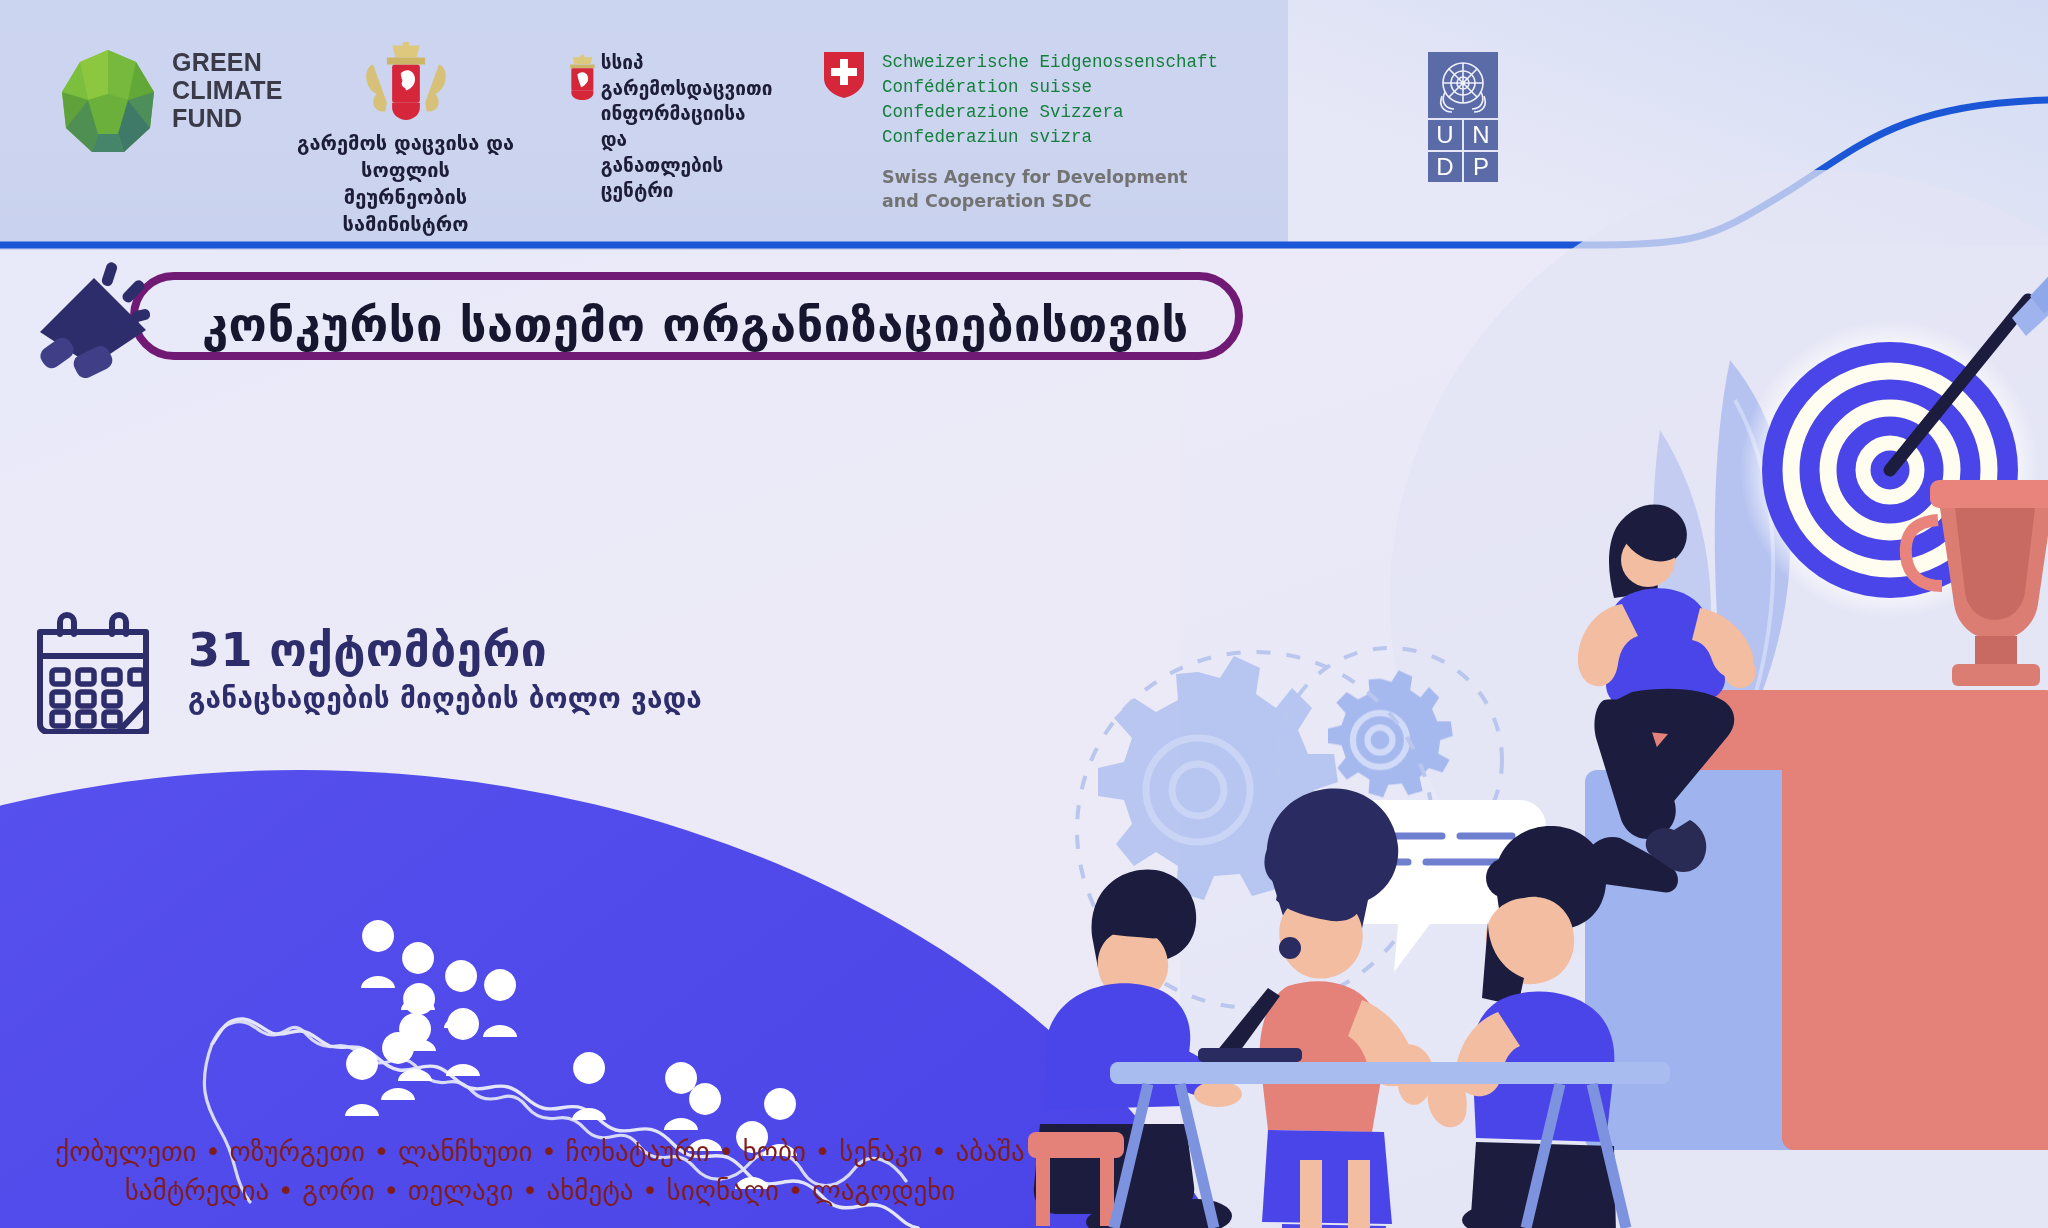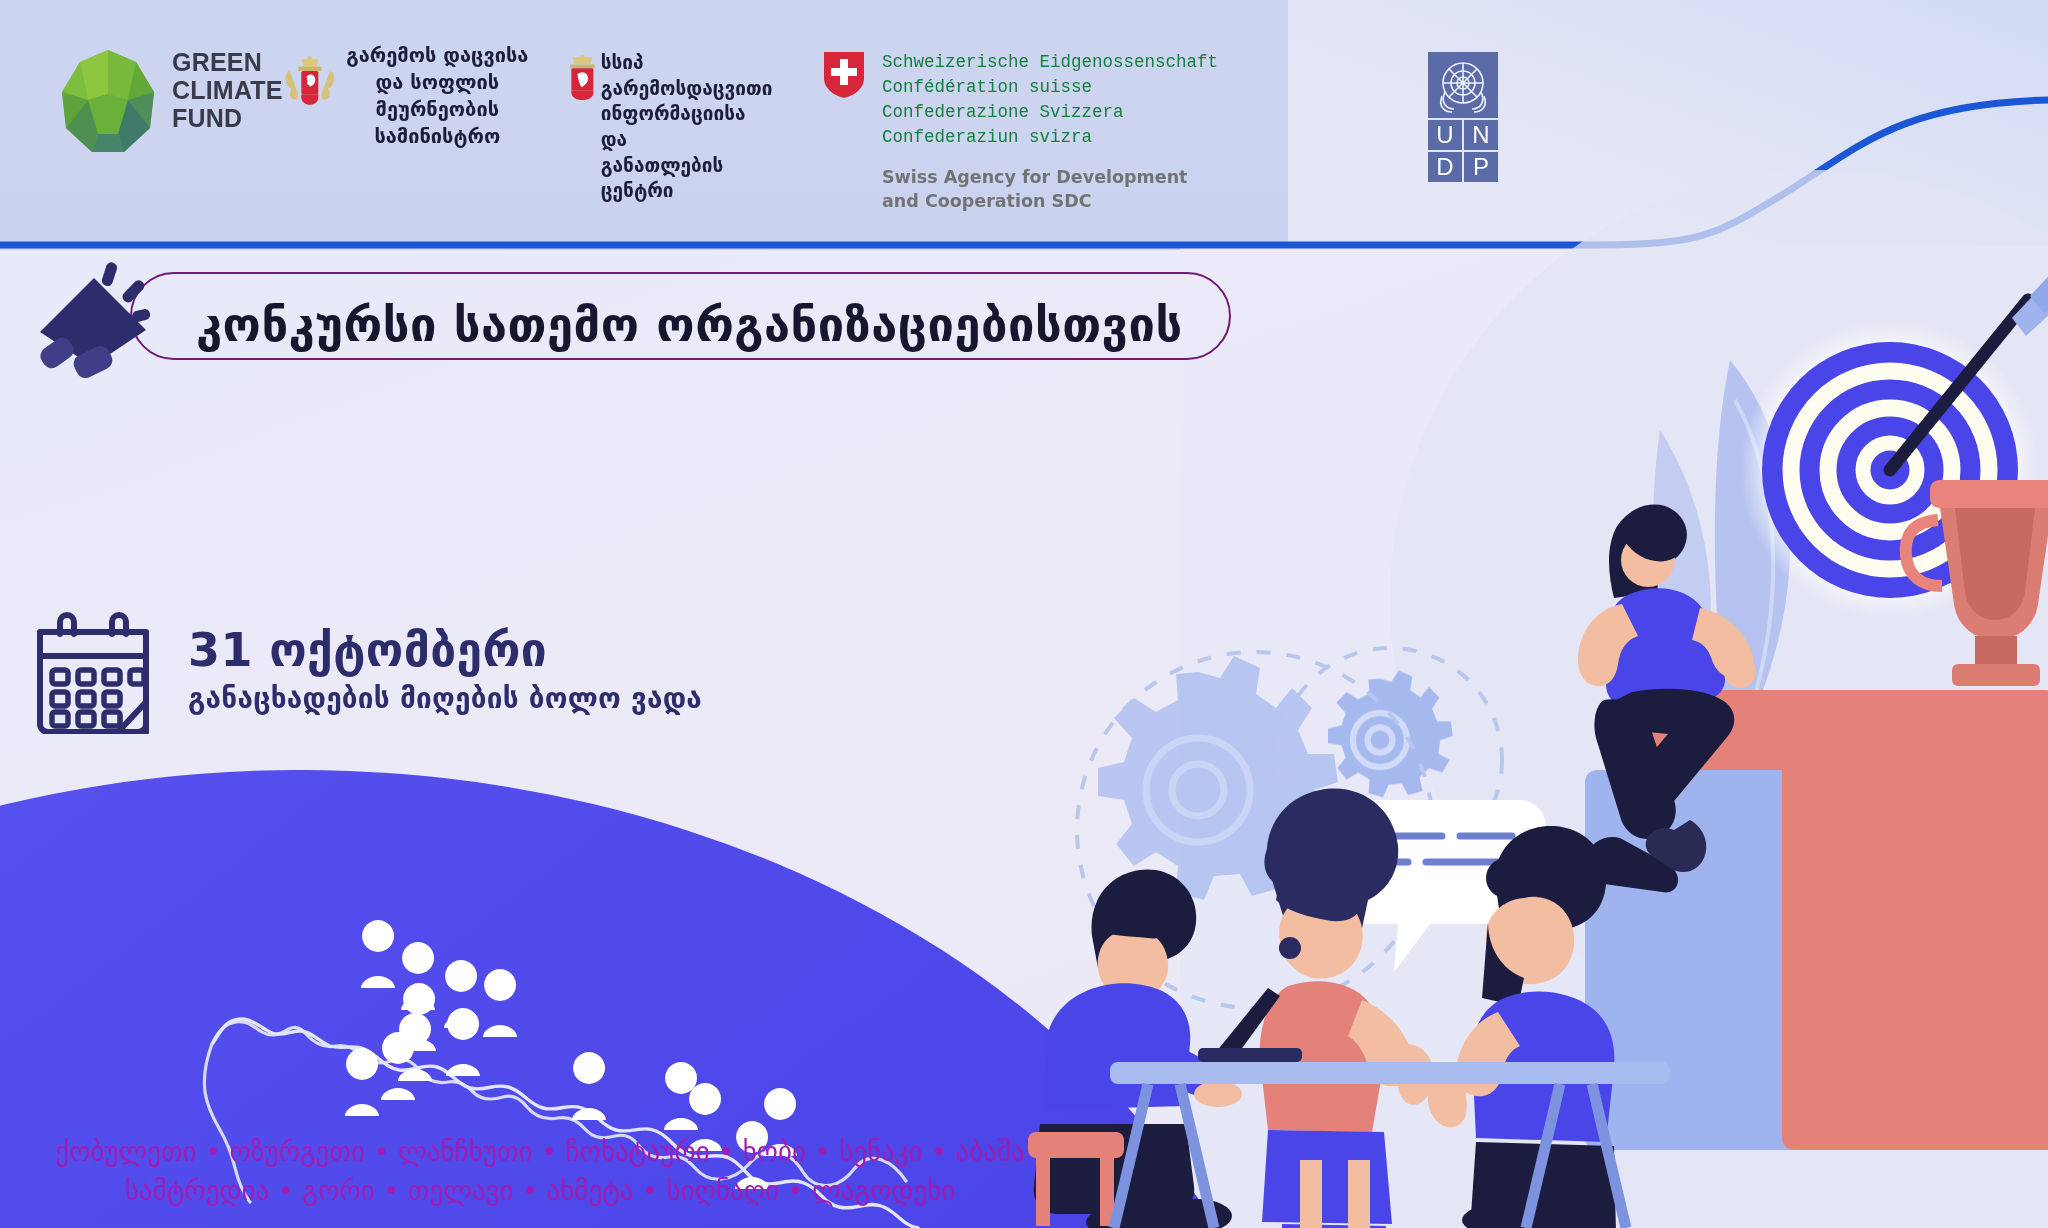--- a/index.html
+++ b/index.html
@@ -23,21 +23,21 @@
 
   
   .logos { position:absolute; left:0; top:0; width:2025px; height:250px; }
   .logo { position:absolute; display:flex; align-items:flex-start; }
 
   .gcf { left:58px; top:48px; }
   .gcf-gem { width:100px; height:108px; }
   .gcf-txt { margin-left:14px; font-family:"Liberation Sans",sans-serif;
     font-weight:700; font-size:25px; line-height:1.12; color:#3a3a49; letter-spacing:.2px; }
 
-  .moepa { left:278px; top:42px; width:255px; text-align:center; }
+  .moepa { left:278px; top:42px; width:255px; text-align:center;flex-direction:column; }
   .moepa .crest { height:78px; margin:0 auto 10px; display:block; }
   .moepa .cap { font-family:"DejaVu Sans",sans-serif; font-weight:700; font-size:20px;
     line-height:1.35; color:#1d1d38; }
 
   .neac { left:560px; top:50px; width:215px; }
   .neac .crest { height:56px; display:block; margin:0 0 10px 4px; }
   .neac .cap { font-family:"DejaVu Sans",sans-serif; font-weight:700; font-size:19px;
     line-height:1.35; color:#1d1d38; }
 
   .sdc { left:822px; top:50px; display:flex; }
@@ -52,41 +52,41 @@
   .sverige .ka { font-family:"DejaVu Sans",sans-serif; font-weight:600; font-size:27px; line-height:1; }
   .sverige .en { font-family:"Liberation Sans",sans-serif; font-weight:700; font-size:41px;
     line-height:1.05; margin-top:3px; letter-spacing:-.5px; }
 
   .undp { left:1428px; top:52px; width:70px; }
 
   
   .banner { position:absolute; left:22px; top:258px; height:120px; }
   .megaphone { position:absolute; left:10px; top:0; width:128px; height:120px; z-index:3; }
   .pill { position:absolute; left:108px; top:14px; height:88px; padding:16px 46px 0 64px;
-    border:2px solid #701a75; border-radius:46px; display:flex; align-items:center; }
+    border:8px solid #701a75; border-radius:46px; display:flex; align-items:center; }
   .pill-txt { font-family:"DejaVu Sans",sans-serif; font-weight:700; font-size:47px;
     color:#16162e; letter-spacing:.5px; white-space:nowrap; }
 
   
   .headline { position:absolute; left:36px; top:418px;
     font-family:"DejaVu Sans",sans-serif; font-weight:700; font-size:76px;
     color:#2e2d6b; letter-spacing:.5px; white-space:nowrap; }
 
   
   .deadline { position:absolute; left:30px; top:608px; display:flex; align-items:flex-start; }
   .cal-icon { width:126px; height:126px; flex:none; }
   .dl-txt { margin-left:32px; padding-top:18px; }
   .dl-date { font-family:"DejaVu Sans",sans-serif; font-weight:700; font-size:46px;
     color:#2e2d6b; line-height:1.05; letter-spacing:.4px; }
   .dl-note { font-family:"DejaVu Sans",sans-serif; font-weight:600; font-size:28px;
     color:#2e2d6b; margin-top:8px; letter-spacing:.2px; }
 
   
   .munis { position:absolute; left:0; top:1132px; width:1080px; text-align:center;
-    font-family:"DejaVu Sans",sans-serif; font-size:27px; color:#a21caf; line-height:1.45; }
+    font-family:"DejaVu Sans",sans-serif; font-size:27px; color:#7f1d1d; line-height:1.45; }
   .munis div { white-space:nowrap; }
 </style>
 </head>
 <body>
 
 <div id="stage">
 
   <div class="bg-base"></div>
   <div class="bg-header"></div>
   <div class="bg-header-right"></div>

